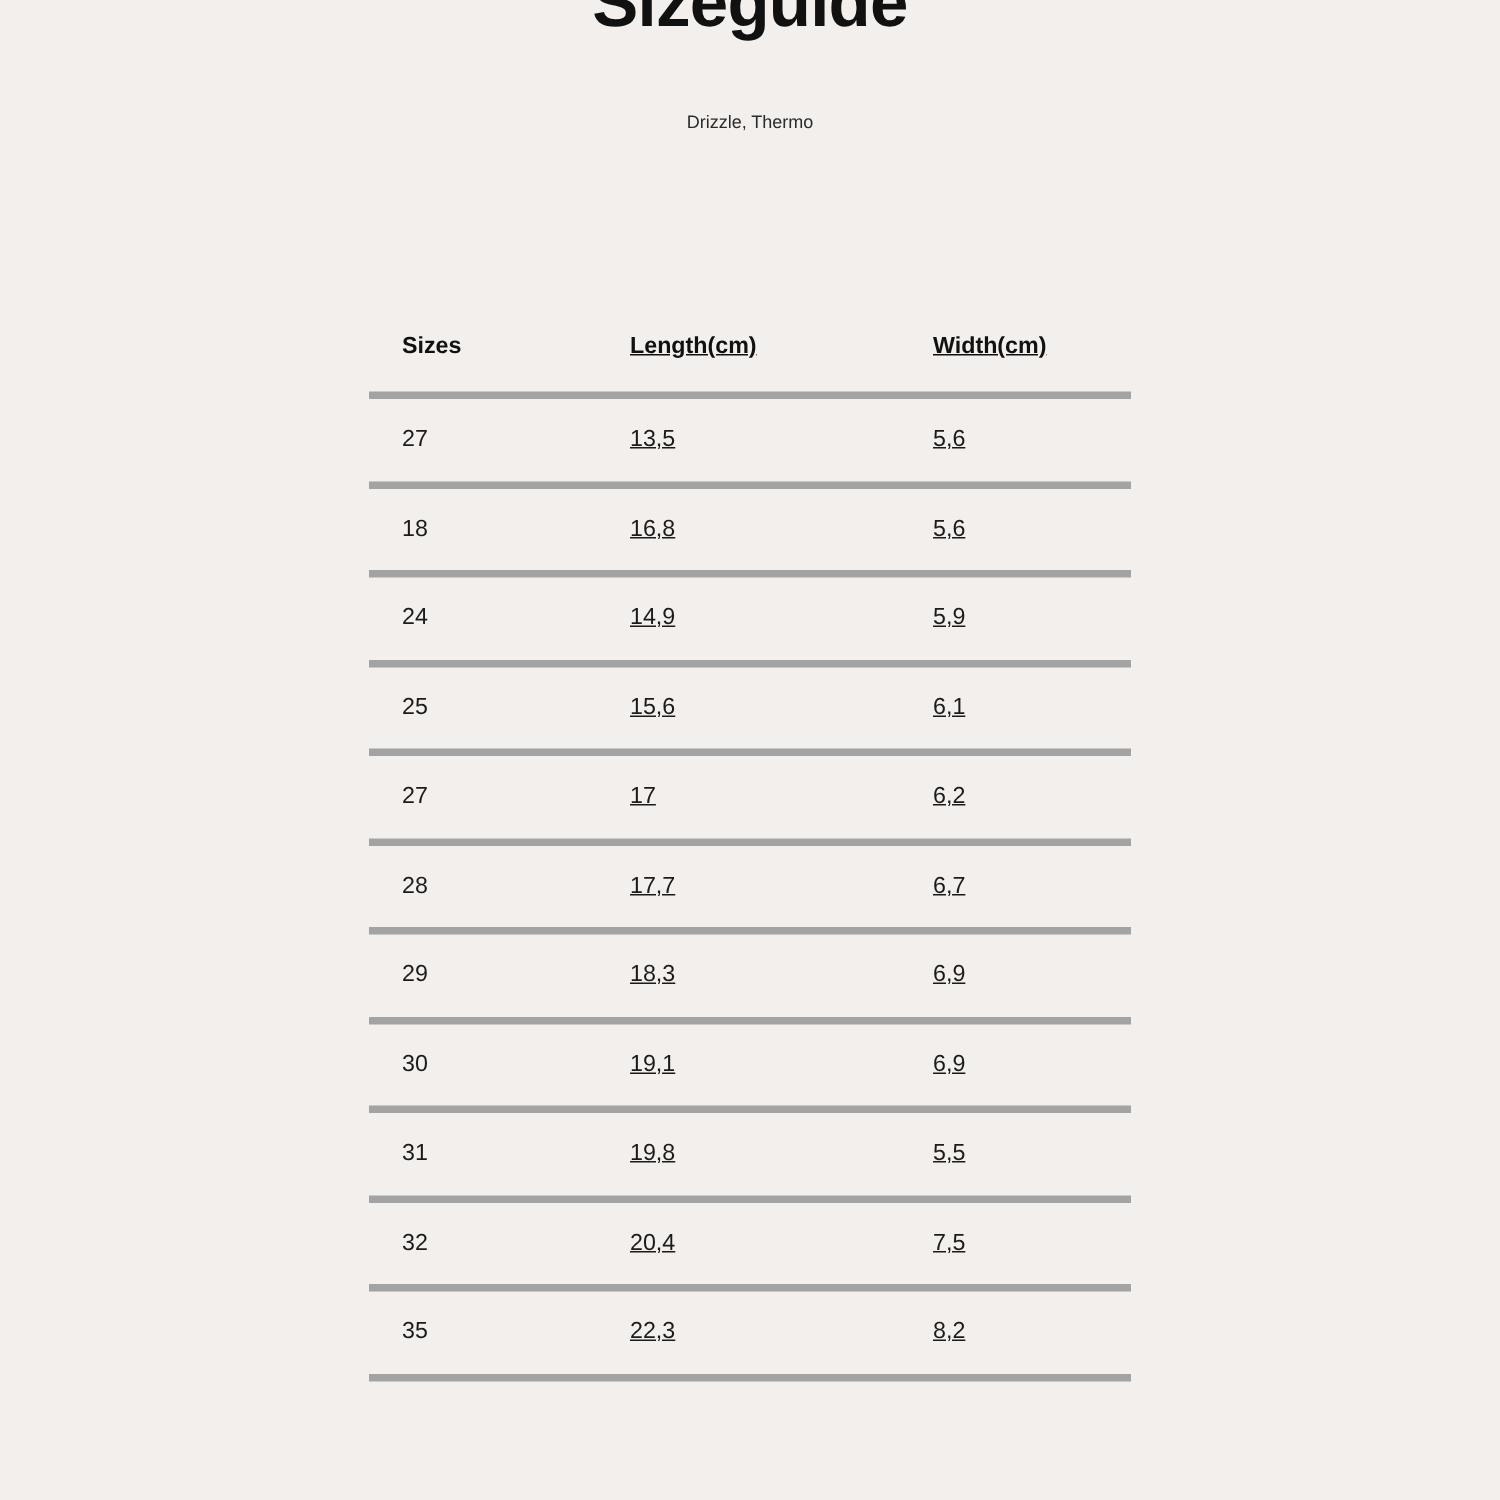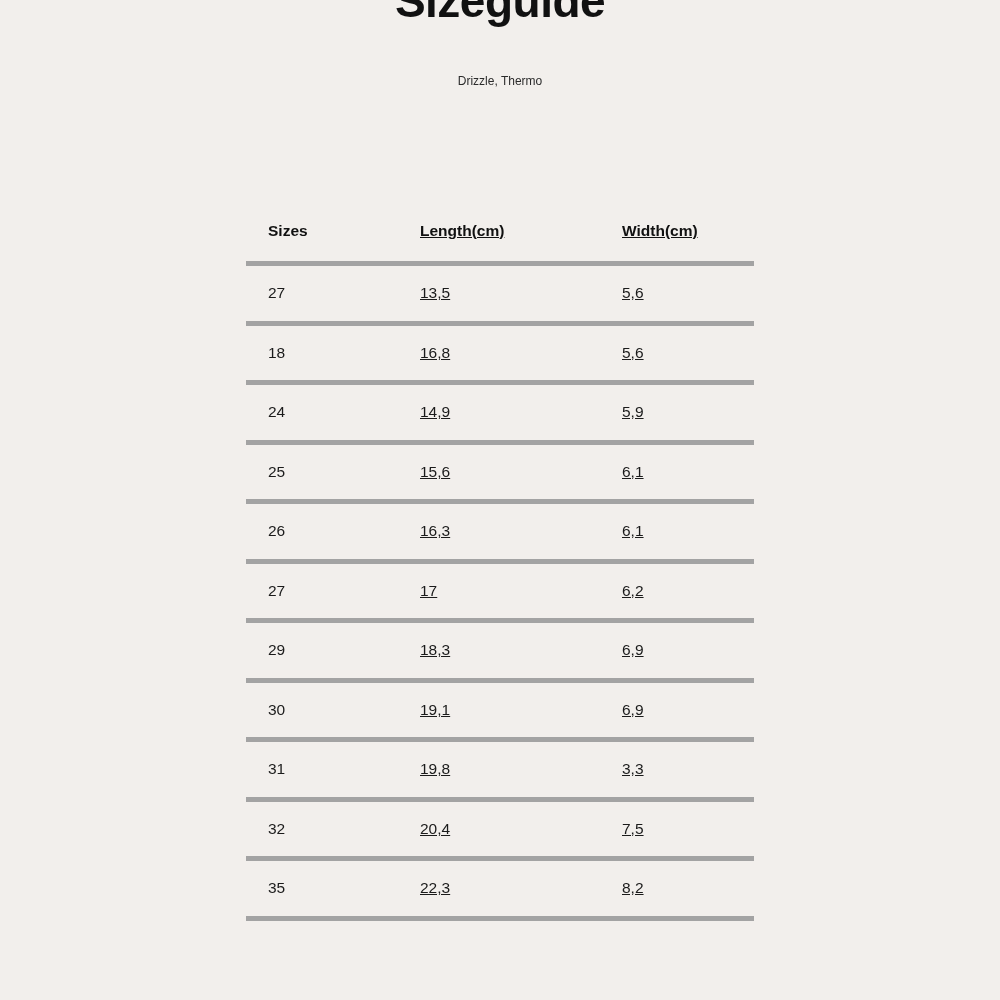--- a/index.html
+++ b/index.html
@@ -110,43 +110,43 @@
           <td class="col-size">24</td>
           <td class="col-len">14,9</td>
           <td class="col-wid">5,9</td>
         </tr>
         <tr>
           <td class="col-size">25</td>
           <td class="col-len">15,6</td>
           <td class="col-wid">6,1</td>
         </tr>
         <tr>
-          <td class="col-size">26</td>
-          <td class="col-len">16,3</td>
-          <td class="col-wid">6,1</td>
-        </tr>
-        <tr>
           <td class="col-size">27</td>
           <td class="col-len">17</td>
           <td class="col-wid">6,2</td>
+        </tr>
+        <tr>
+          <td class="col-size">28</td>
+          <td class="col-len">17,7</td>
+          <td class="col-wid">6,7</td>
         </tr>
         <tr>
           <td class="col-size">29</td>
           <td class="col-len">18,3</td>
           <td class="col-wid">6,9</td>
         </tr>
         <tr>
           <td class="col-size">30</td>
           <td class="col-len">19,1</td>
           <td class="col-wid">6,9</td>
         </tr>
         <tr>
           <td class="col-size">31</td>
           <td class="col-len">19,8</td>
-          <td class="col-wid">3,3</td>
+          <td class="col-wid">5,5</td>
         </tr>
         <tr>
           <td class="col-size">32</td>
           <td class="col-len">20,4</td>
           <td class="col-wid">7,5</td>
         </tr>
         <tr>
           <td class="col-size">35</td>
           <td class="col-len">22,3</td>
           <td class="col-wid">8,2</td>

